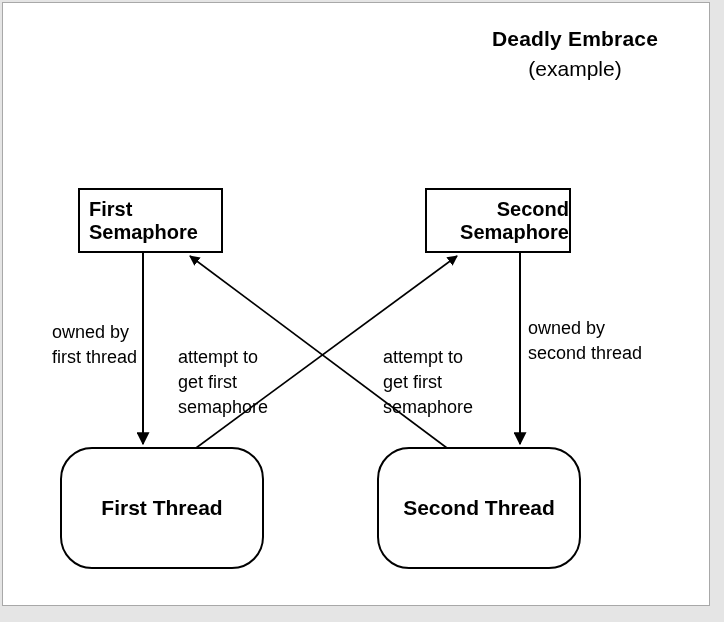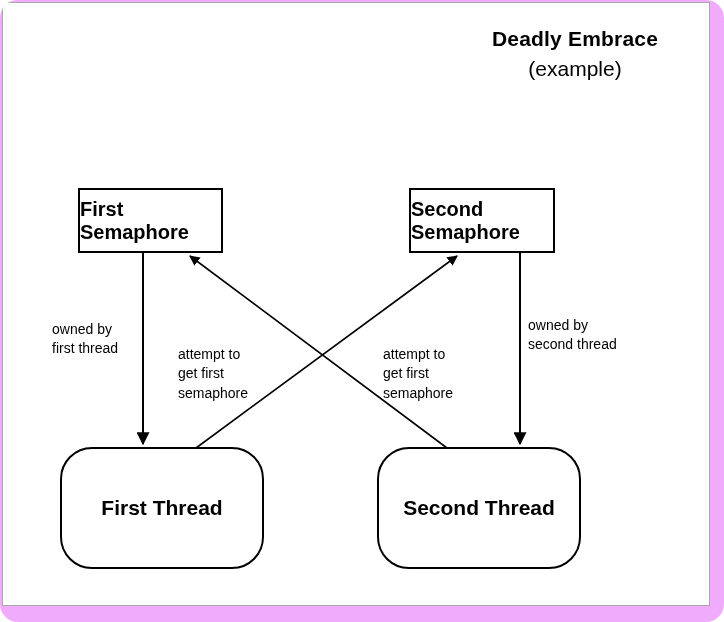--- a/index.html
+++ b/index.html
@@ -9,23 +9,22 @@
     background: #ffffff;
   }
   body {
     font-family: "Liberation Sans", sans-serif;
     -webkit-font-smoothing: antialiased;
   }
   #canvas {
     position: relative;
     width: 724px;
     height: 622px;
-    background: #f0abfc;
+    background: #e5e5e5;
     overflow: hidden;
-    border-radius: 18px;
   }
   
   #frame {
     position: absolute;
     left: 2px;
     top: 2px;
     width: 708px;
     height: 604px;
     border: 1px solid #a8a8a8;
     box-sizing: border-box;
@@ -65,31 +64,32 @@
   }
   
   .sem-box {
     position: absolute;
     border: 2px solid #000000;
     background: #ffffff;
     box-sizing: border-box;
     display: flex;
     flex-direction: column;
     justify-content: center;
+    padding-left: 9px;
   }
   .sem-box .line {
     display: block;
     font-size: 20px;
     font-weight: bold;
     color: #000000;
     line-height: 1.12;
     white-space: nowrap;
   }
   #sem-first  { left: 78px;  top: 188px; width: 145px; height: 65px; }
-  #sem-second { left: 409px; top: 188px; width: 146px; height: 65px; }
+  #sem-second { left: 425px; top: 188px; width: 146px; height: 65px; align-items: flex-end; }
 
   
   .thread-box {
     position: absolute;
     border: 2px solid #000000;
     border-radius: 32px;
     background: #ffffff;
     box-sizing: border-box;
     display: flex;
     align-items: center;
@@ -100,21 +100,21 @@
     font-weight: bold;
     color: #000000;
     white-space: nowrap;
   }
   #thread-first  { left: 60px;  top: 447px; width: 204px; height: 122px; }
   #thread-second { left: 377px; top: 447px; width: 204px; height: 122px; }
 
   
   .edge-label {
     position: absolute;
-    font-size: 14px;
+    font-size: 18px;
     font-weight: normal;
     color: #000000;
     line-height: 1.38;
     white-space: nowrap;
   }
   #label-owned-first   { left: 52px;  top: 320px; }
   #label-attempt-second{ left: 178px; top: 345px; }
   #label-attempt-first { left: 383px; top: 345px; }
   #label-owned-second  { left: 528px; top: 316px; }
 </style>

